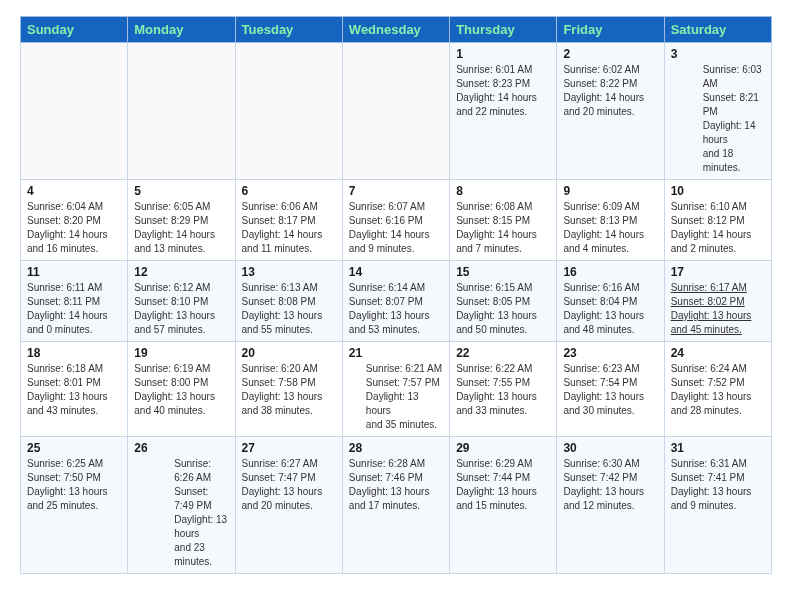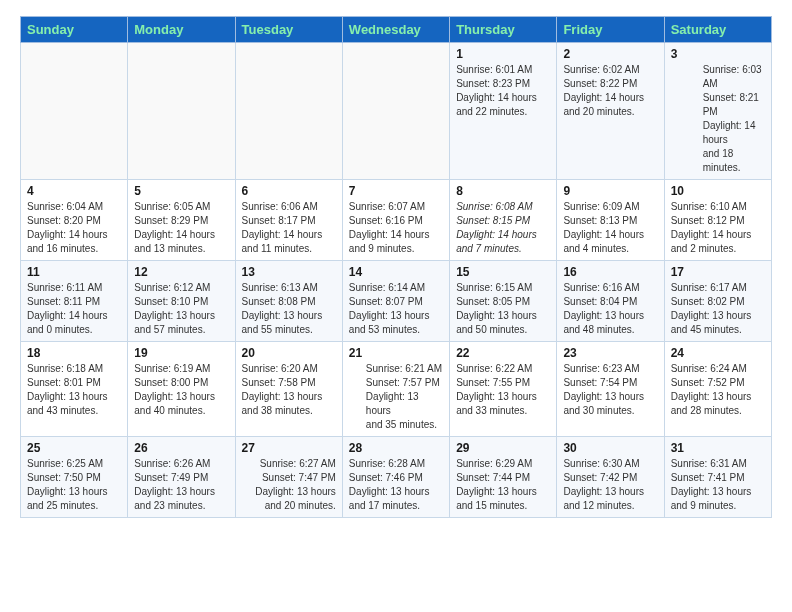--- a/index.html
+++ b/index.html
@@ -157,21 +157,21 @@
           </td>
           <td>
             <div class="day-num">7</div>
             <div class="day-info" style="white-space: pre-line;">Sunrise: 6:07 AM
 Sunset: 6:16 PM
 Daylight: 14 hours
 and 9 minutes.</div>
           </td>
           <td>
             <div class="day-num">8</div>
-            <div class="day-info" style="white-space: pre-line; font-style: italic;">Sunrise: 6:08 AM
+            <div class="day-info" style="white-space: pre-line;">Sunrise: 6:08 AM
 Sunset: 8:15 PM
 Daylight: 14 hours
 and 7 minutes.</div>
           </td>
           <td>
             <div class="day-num">9</div>
             <div class="day-info" style="white-space: pre-line;">Sunrise: 6:09 AM
 Sunset: 8:13 PM
 Daylight: 14 hours
 and 4 minutes.</div>
@@ -222,21 +222,21 @@
           </td>
           <td>
             <div class="day-num">16</div>
             <div class="day-info" style="white-space: pre-line;">Sunrise: 6:16 AM
 Sunset: 8:04 PM
 Daylight: 13 hours
 and 48 minutes.</div>
           </td>
           <td>
             <div class="day-num">17</div>
-            <div class="day-info" style="white-space: pre-line;">Sunrise: 6:17 AM
+            <div class="day-info" style="white-space: pre-line; text-decoration: underline;">Sunrise: 6:17 AM
 Sunset: 8:02 PM
 Daylight: 13 hours
 and 45 minutes.</div>
           </td>
         </tr>
         <tr>
           <td>
             <div class="day-num">18</div>
             <div class="day-info" style="white-space: pre-line;">Sunrise: 6:18 AM
 Sunset: 8:01 PM
@@ -289,28 +289,28 @@
         <tr>
           <td>
             <div class="day-num">25</div>
             <div class="day-info" style="white-space: pre-line;">Sunrise: 6:25 AM
 Sunset: 7:50 PM
 Daylight: 13 hours
 and 25 minutes.</div>
           </td>
           <td>
             <div class="day-num">26</div>
-            <div class="day-info" style="white-space: pre-line;">Sunrise: 6:26 AM
+            <div class="day-info" style="white-space: pre-line; margin-left: 40px;">Sunrise: 6:26 AM
 Sunset: 7:49 PM
 Daylight: 13 hours
 and 23 minutes.</div>
           </td>
           <td>
             <div class="day-num">27</div>
-            <div class="day-info" style="white-space: pre-line; text-align: right;">Sunrise: 6:27 AM
+            <div class="day-info" style="white-space: pre-line;">Sunrise: 6:27 AM
 Sunset: 7:47 PM
 Daylight: 13 hours
 and 20 minutes.</div>
           </td>
           <td>
             <div class="day-num">28</div>
             <div class="day-info" style="white-space: pre-line;">Sunrise: 6:28 AM
 Sunset: 7:46 PM
 Daylight: 13 hours
 and 17 minutes.</div>

